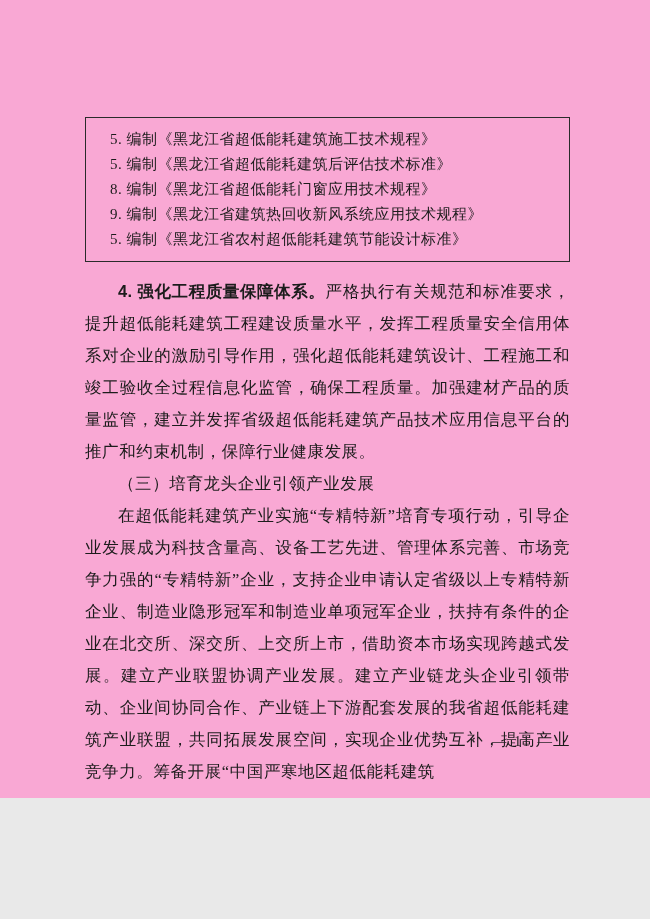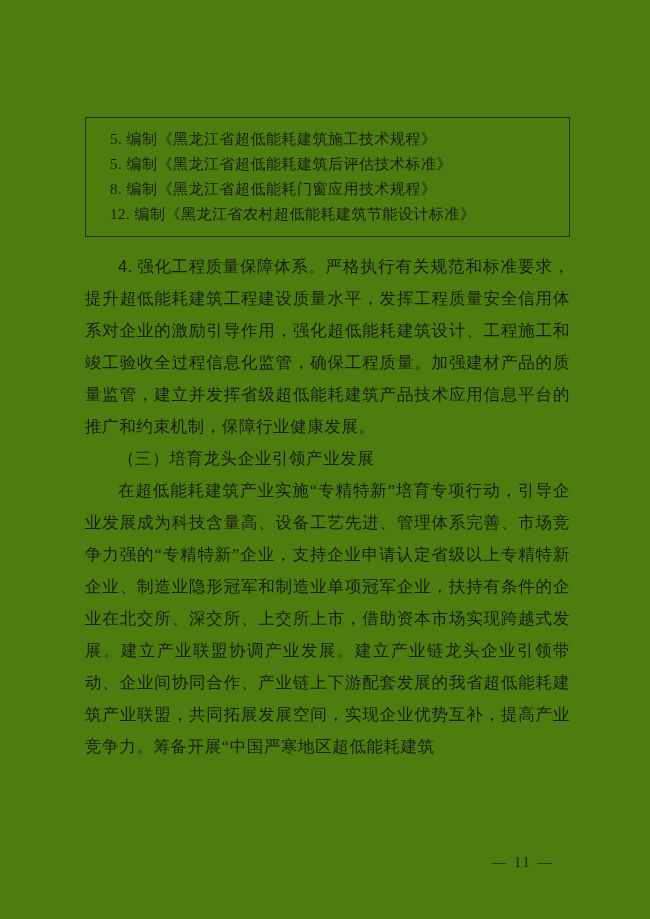--- a/index.html
+++ b/index.html
@@ -4,22 +4,22 @@
 <style>
   * { margin: 0; padding: 0; box-sizing: border-box; }
   html, body { background: #e9e9e9; }
   body {
     width: 650px; height: 919px;
     font-family: "Liberation Serif", "DejaVu Serif", serif;
     color: #1c1c1c;
   }
   .page {
     position: relative;
-    width: 650px; height: 919px;
-    background: #4d7c0f;
+    width: 650px; height: 798px;
+    background: #f9a8d4;
     padding: 117px 80px 0 85px;
     overflow: hidden;
   }
   .standards-box {
     border: 1.5px solid #2b2b2b;
     padding: 9px 8px 9px 24px;
     font-size: 15px;
   }
   .standards-box .item {
     line-height: 25px;
@@ -28,21 +28,21 @@
   }
   .body-text {
     margin-top: 13px;
     font-size: 16.5px;
     line-height: 32px;
     letter-spacing: 0.6px;
     text-align: justify;
   }
   .para { text-indent: 2em; }
   .bold-lead {
-    font-weight: 400;
+    font-weight: 700;
     font-family: "Liberation Sans", "DejaVu Sans", sans-serif;
     letter-spacing: 0.2px;
   }
   .page-number {
     position: absolute;
     bottom: 48px;
     right: 96px;
     font-size: 14.5px;
     letter-spacing: 2px;
     color: #222;
@@ -50,21 +50,22 @@
 </style>
 </head>
 <body>
 
 <div class="page">
 
   <div class="standards-box">
     <div class="item">5. 编制《黑龙江省超低能耗建筑施工技术规程》</div>
     <div class="item">5. 编制《黑龙江省超低能耗建筑后评估技术标准》</div>
     <div class="item">8. 编制《黑龙江省超低能耗门窗应用技术规程》</div>
-    <div class="item">12. 编制《黑龙江省农村超低能耗建筑节能设计标准》</div>
+    <div class="item">9. 编制《黑龙江省建筑热回收新风系统应用技术规程》</div>
+    <div class="item">5. 编制《黑龙江省农村超低能耗建筑节能设计标准》</div>
   </div>
 
   <div class="body-text">
     <p class="para"><span class="bold-lead">4. 强化工程质量保障体系。</span><span>严格执行有关规范和标准要求，提升超低能耗建筑工程建设质量水平，发挥工程质量安全信用体系对企业的激励引导作用，强化超低能耗建筑设计、工程施工和竣工验收全过程信息化监管，确保工程质量。加强建材产品的质量监管，建立并发挥省级超低能耗建筑产品技术应用信息平台的推广和约束机制，保障行业健康发展。</span></p>
     <p class="para">（三）培育龙头企业引领产业发展</p>
     <p class="para">在超低能耗建筑产业实施“专精特新”培育专项行动，引导企业发展成为科技含量高、设备工艺先进、管理体系完善、市场竞争力强的“专精特新”企业，支持企业申请认定省级以上专精特新企业、制造业隐形冠军和制造业单项冠军企业，扶持有条件的企业在北交所、深交所、上交所上市，借助资本市场实现跨越式发展。建立产业联盟协调产业发展。建立产业链龙头企业引领带动、企业间协同合作、产业链上下游配套发展的我省超低能耗建筑产业联盟，共同拓展发展空间，实现企业优势互补，提高产业竞争力。筹备开展“中国严寒地区超低能耗建筑</p>
   </div>
 
   <div class="page-number">— 11 —</div>
 

